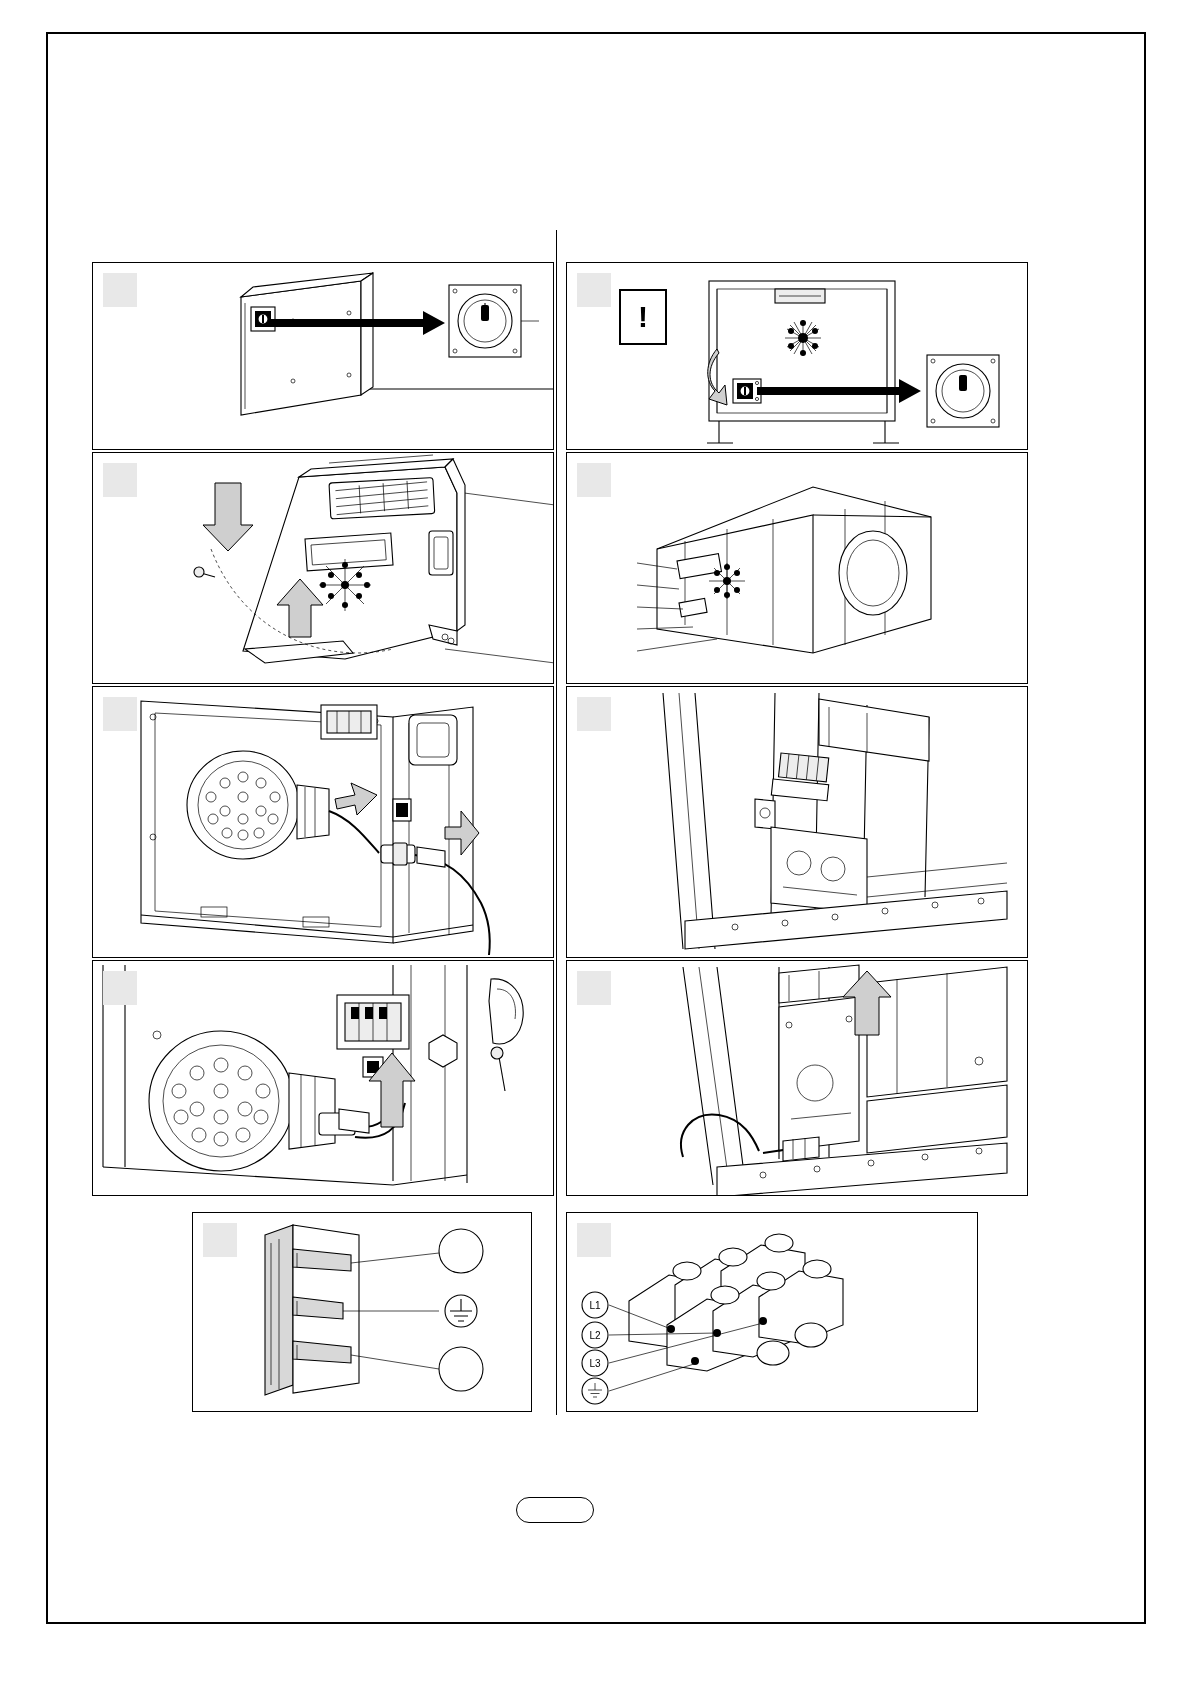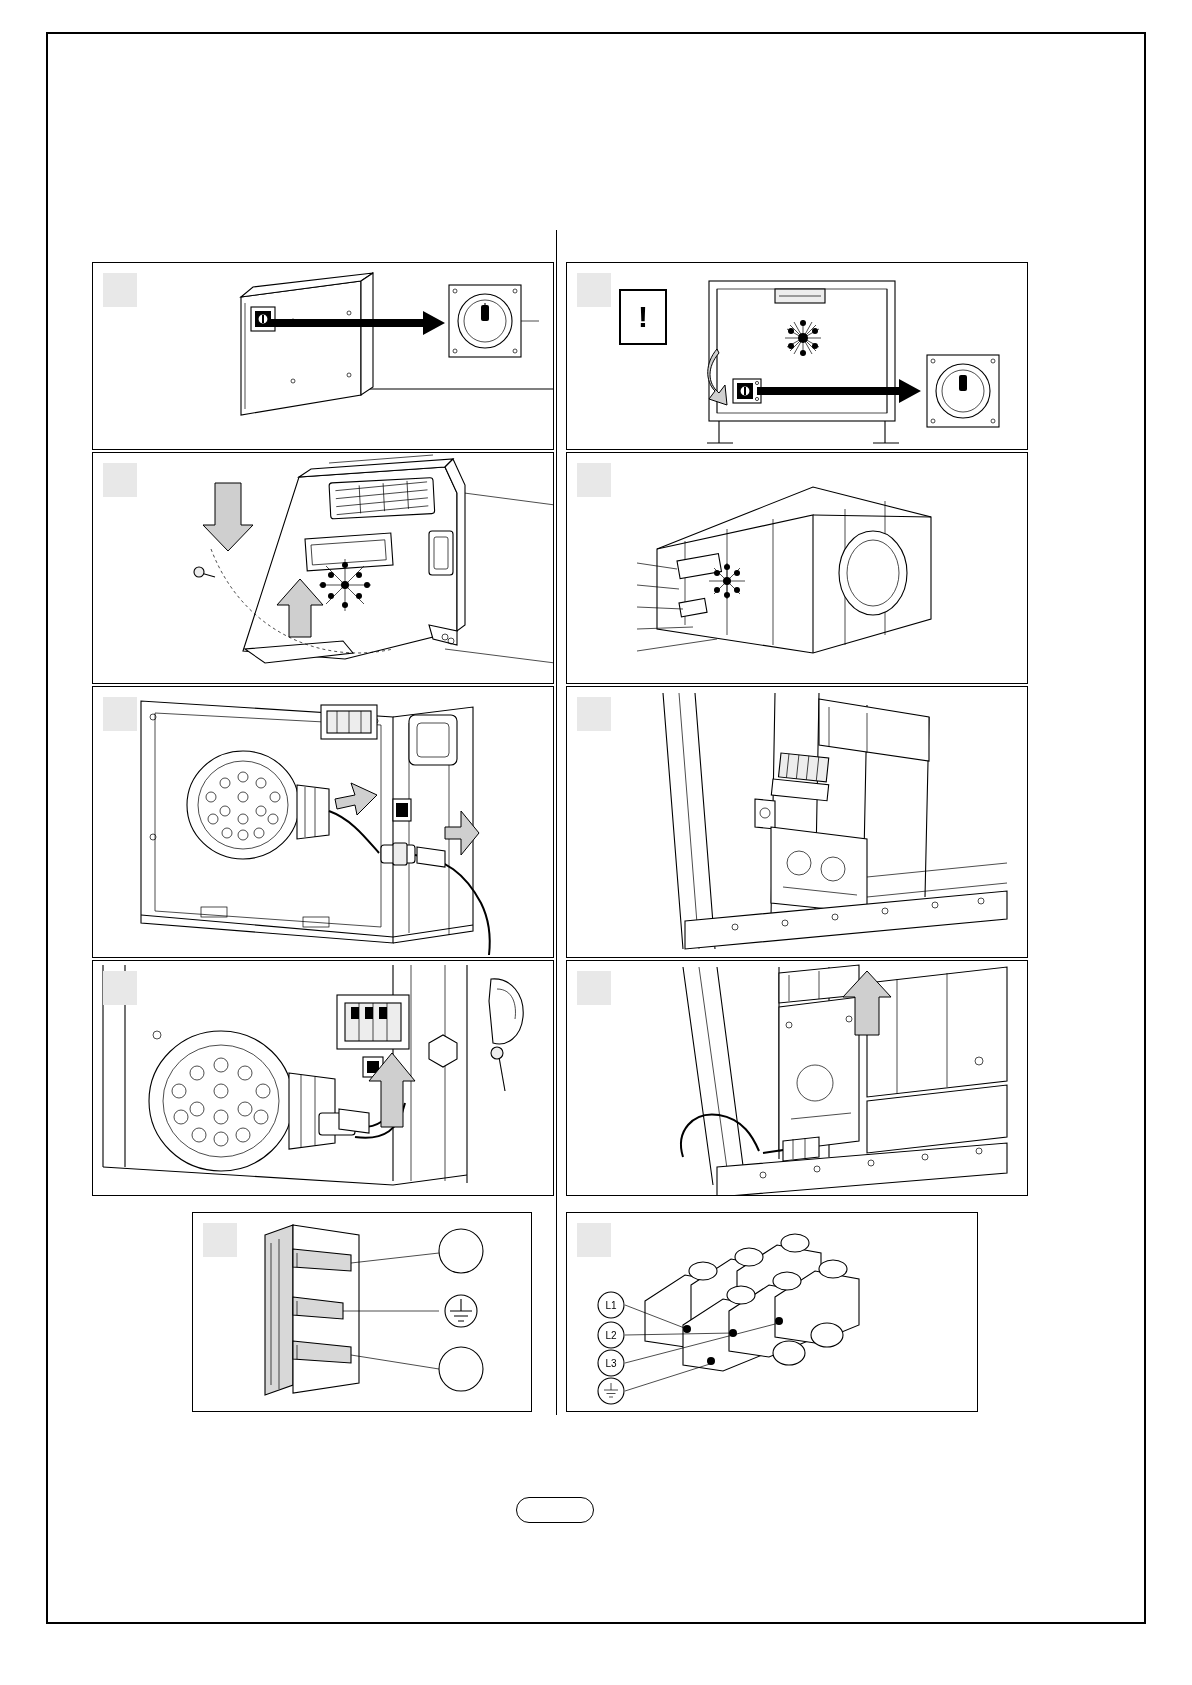--- a/index.html
+++ b/index.html
@@ -475,21 +475,21 @@
     <circle class="fillw" cx="268" cy="38" r="22"></circle>
     <circle class="fillw" cx="268" cy="156" r="22"></circle>
 
     <g transform="translate(268,98)">
       <circle class="fillw" cx="0" cy="0" r="16"></circle>
       <path class="ln" d="M0 -12 L0 0 M-11 0 L11 0 M-7 5 L7 5 M-3 10 L3 10"></path>
     </g>
   </svg>
 </div>
 
-<div class="panel" style="left:566px; top:1212px; width:412px; height:200px;padding-left:16px;">
+<div class="panel" style="left:566px; top:1212px; width:412px; height:200px;">
   <div class="step-badge"></div>
   <svg width="412" height="200" viewBox="0 0 412 200">
 
     <g>
       <path class="fillw" d="M62 88 L102 62 L146 70 L146 116 L102 134 L62 128 Z"></path>
       <path class="fillw" d="M108 72 L148 46 L192 54 L192 100 L148 118 L108 112 Z"></path>
       <path class="fillw" d="M154 58 L194 32 L238 40 L238 86 L194 104 L154 98 Z"></path>
       <path class="fillw" d="M100 112 L140 86 L184 94 L184 140 L140 158 L100 152 Z"></path>
       <path class="fillw" d="M146 98 L186 72 L230 80 L230 126 L186 144 L146 138 Z"></path>
       <path class="fillw" d="M192 84 L232 58 L276 66 L276 112 L232 130 L192 124 Z"></path>

